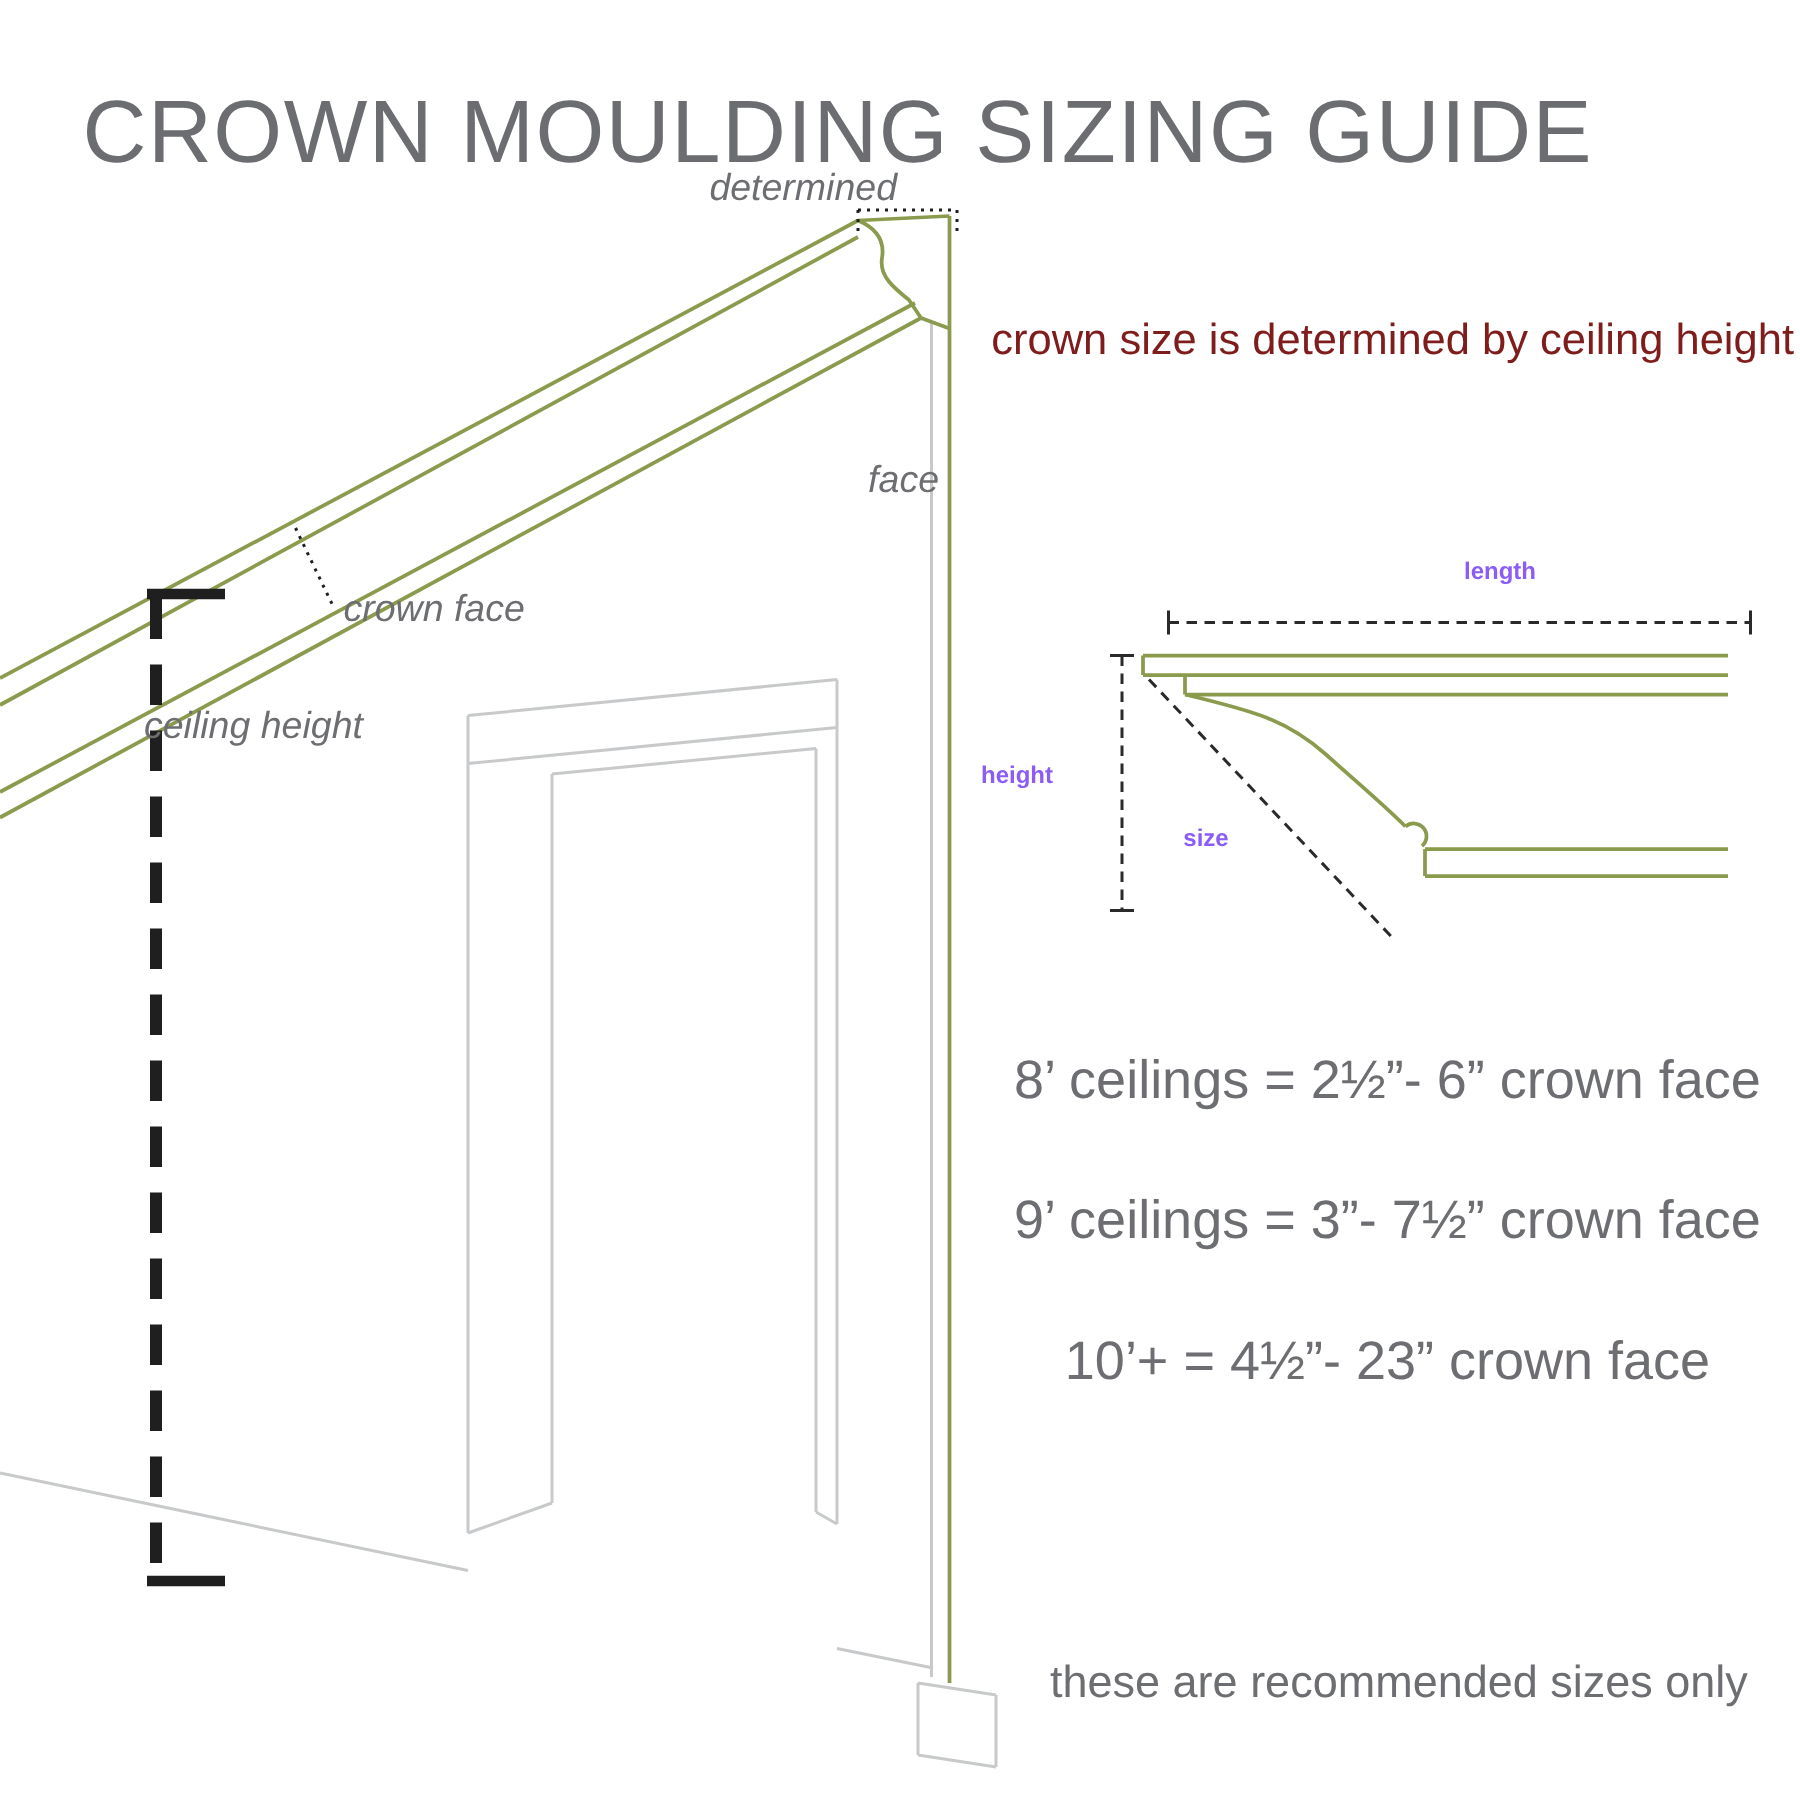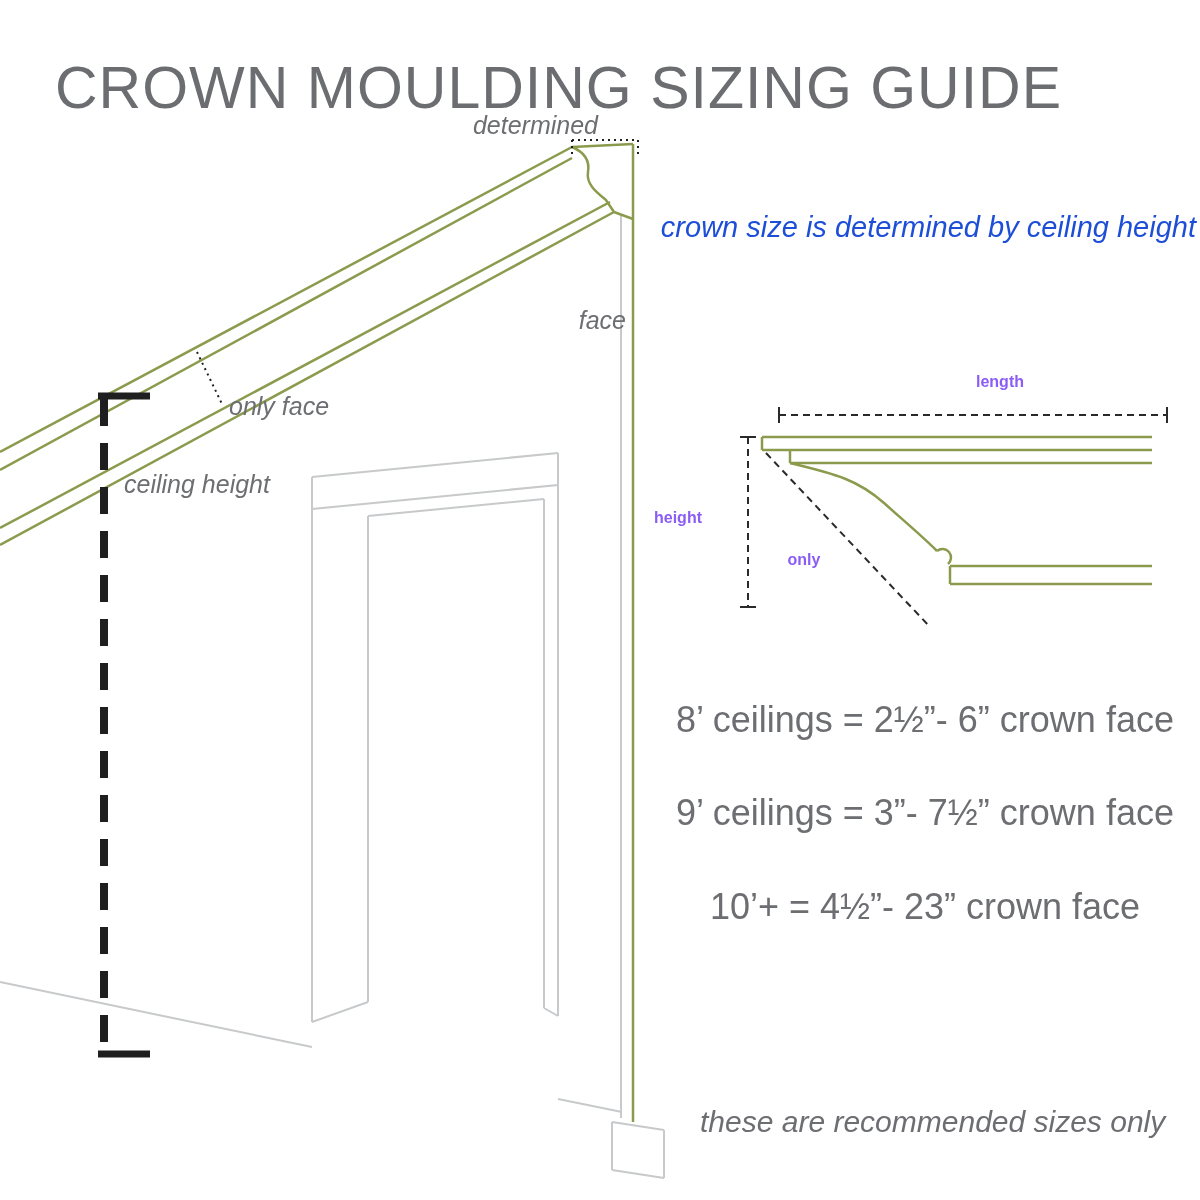--- a/index.html
+++ b/index.html
@@ -21,30 +21,30 @@
     position:absolute;color:#6d6e71;font-style:italic;
     font-size:25px;white-space:nowrap;
   }
   .lbl.right{text-align:right;}
   .glbl{
     position:absolute;color:#8b5cf6;font-weight:700;
     font-size:16px;white-space:nowrap;
   }
   .subtitle{
     position:absolute;left:640px;top:211px;width:556px;
-    text-align:right;color:#1d4ed8;font-style:italic;font-size:29px;
+    text-align:right;color:#7f1d1d;font-size:29px;
     white-space:nowrap;
   }
   .rule{
     position:absolute;left:630px;width:590px;text-align:center;
     color:#6d6e71;font-size:36px;white-space:nowrap;
   }
   .footnote{
     position:absolute;left:700px;top:1105px;width:460px;
-    text-align:right;color:#6d6e71;font-style:italic;font-size:30px;
+    text-align:right;color:#6d6e71;font-size:30px;
     white-space:nowrap;
   }
 </style>
 </head>
 <body>
 
 <div class="page">
 
   <svg class="diagram" width="1200" height="1200" viewBox="0 0 1200 1200">
 
@@ -94,28 +94,28 @@
       <path d="M790,463 C836,474 858,480 884,503 C904,521 922,536 937,551"></path>
       <path d="M937,551 a8,8 0 0 1 11,13"></path>
       <path d="M950,566 H1152 M950,584 H1152 M950,566 V584"></path>
     </g>
   </svg>
 
   <h1 class="title">CROWN MOULDING SIZING GUIDE</h1>
 
   <div class="lbl right" style="left:462px;top:111px;width:136px;">determined</div>
   <div class="lbl right" style="left:540px;top:306px;width:86px;">face</div>
-  <div class="lbl" style="left:229px;top:392px;">only face</div>
-  <div class="lbl" style="left:124px;top:470px;">ceiling height</div>
+  <div class="lbl" style="left:229px;top:392px;">crown face</div>
+  <div class="lbl" style="left:96px;top:470px;">ceiling height</div>
 
   <div class="subtitle">crown size is determined by ceiling height</div>
 
   <div class="glbl" style="left:935px;top:373px;width:130px;text-align:center;">length</div>
   <div class="glbl" style="left:628px;top:509px;width:100px;text-align:center;">height</div>
-  <div class="glbl" style="left:766px;top:551px;width:76px;text-align:center;">only</div>
+  <div class="glbl" style="left:766px;top:551px;width:76px;text-align:center;">size</div>
 
   <div class="rule" style="top:699px;">8’ ceilings = 2½”- 6” crown face</div>
   <div class="rule" style="top:792px;">9’ ceilings = 3”- 7½” crown face</div>
   <div class="rule" style="top:886px;">10’+ = 4½”- 23” crown face</div>
 
   <div class="footnote">these are recommended sizes only</div>
 
 </div>
 
 </body></html>

